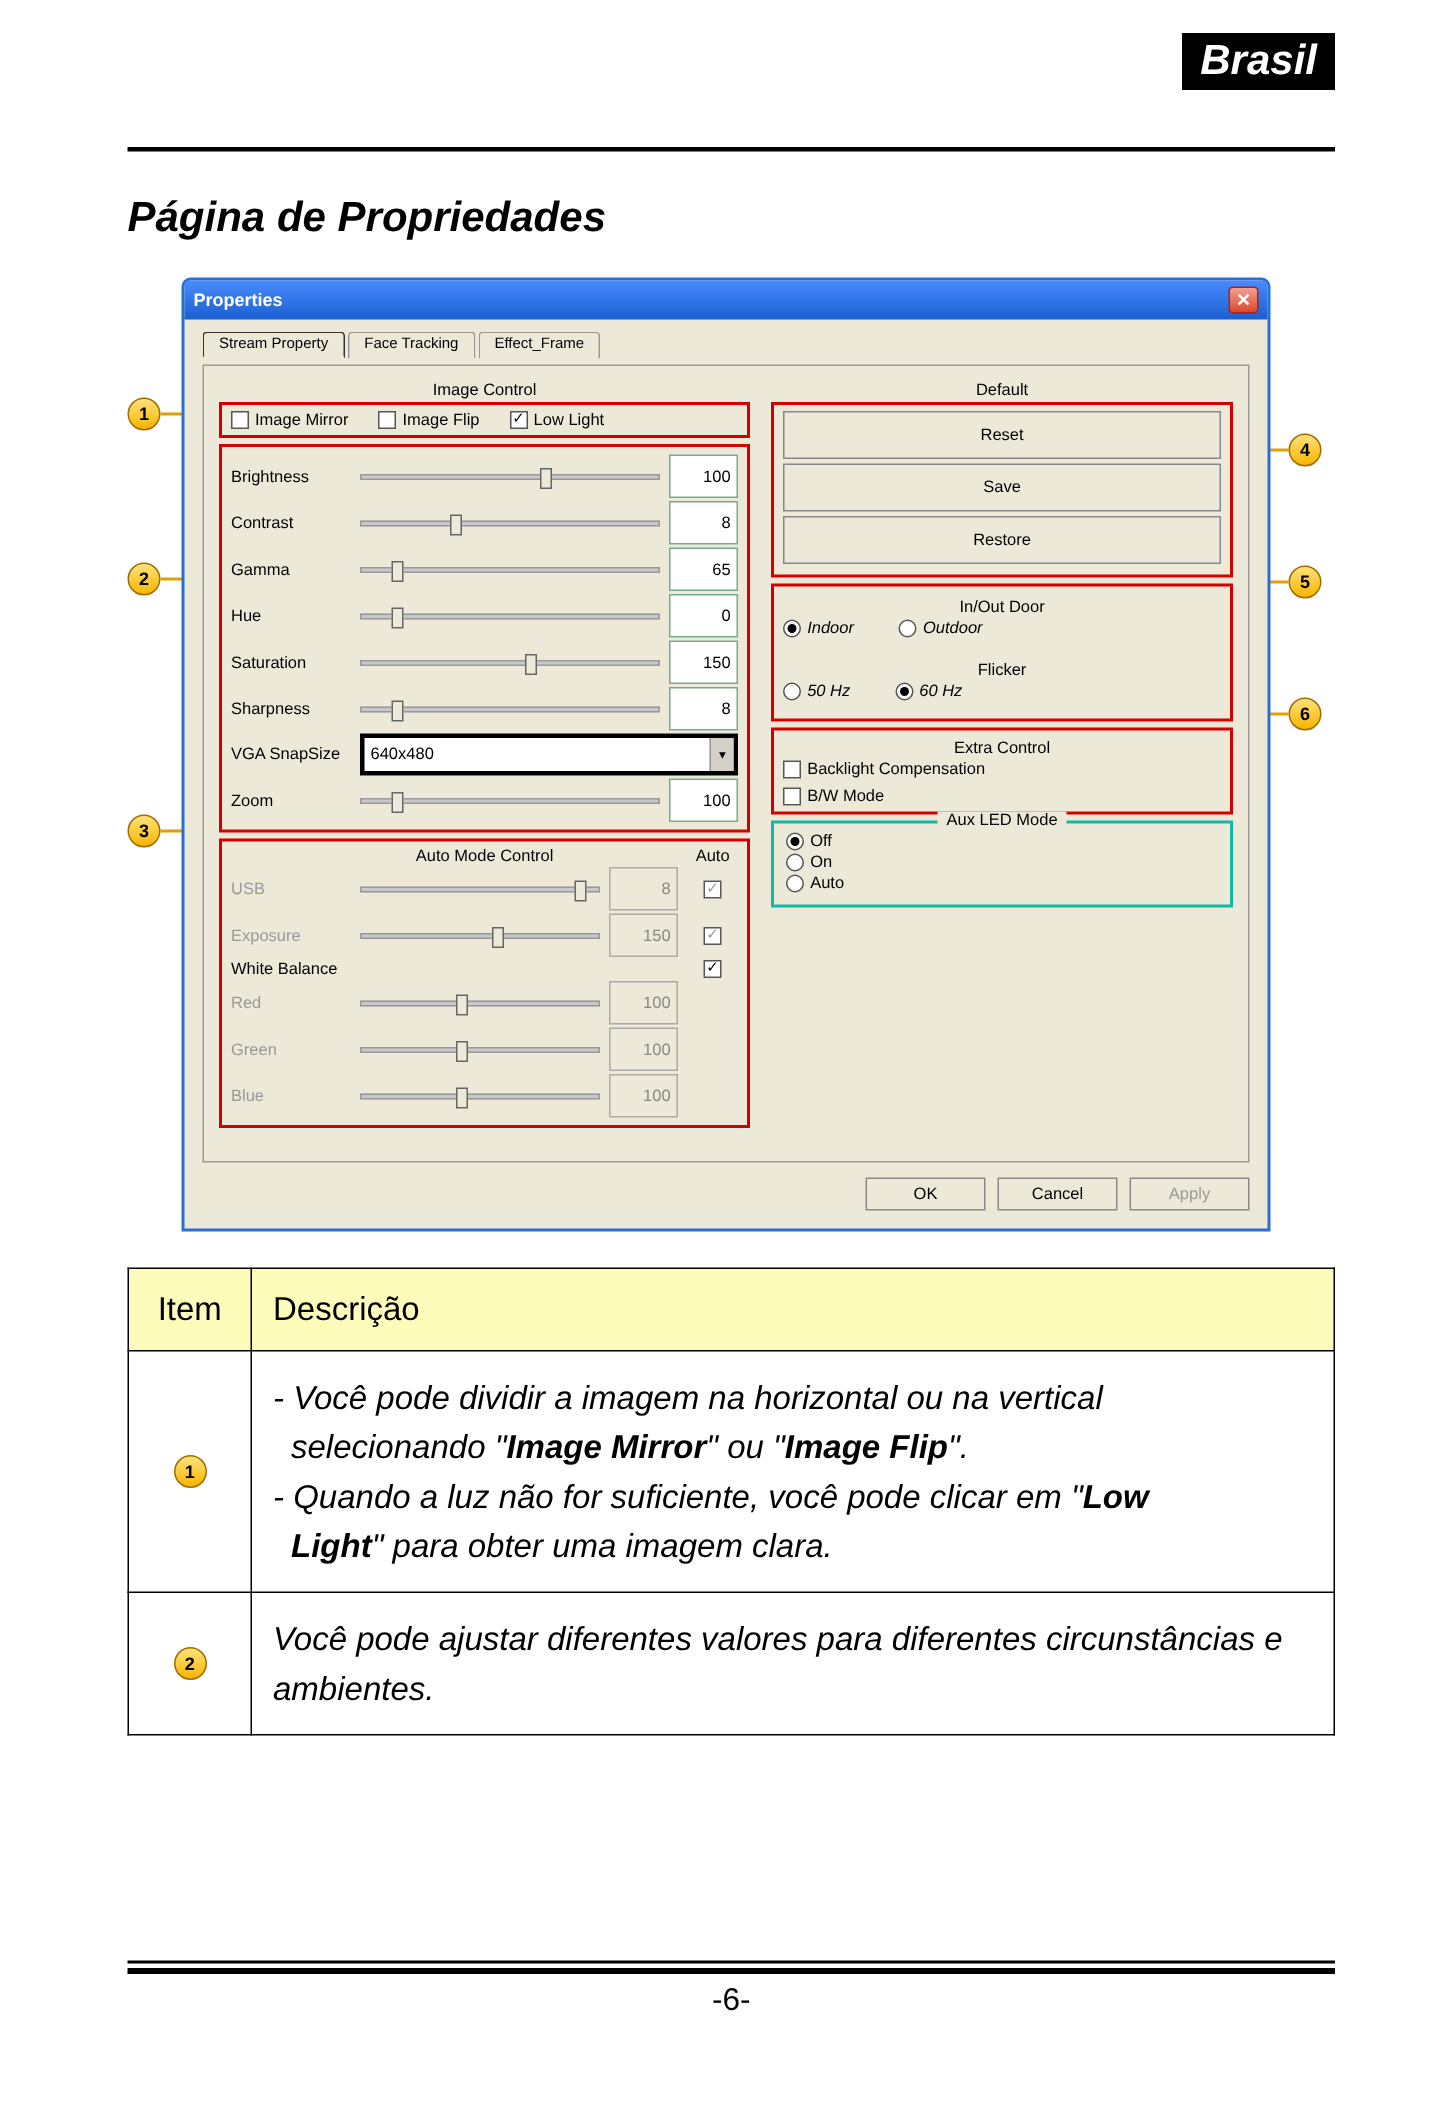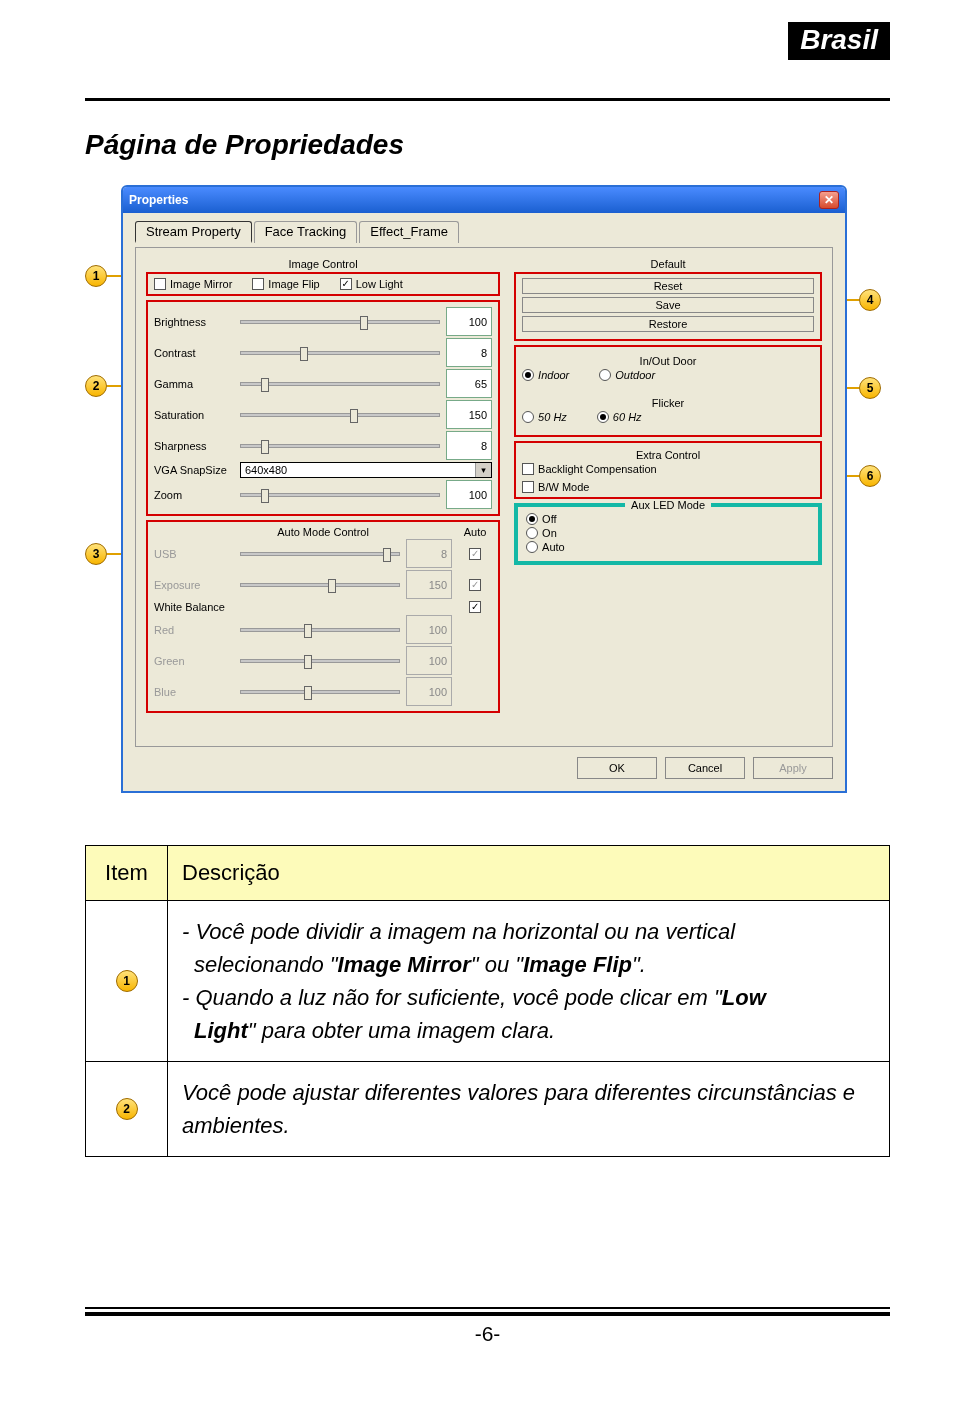--- a/index.html
+++ b/index.html
@@ -13,43 +13,43 @@
   .dialog-wrap { position: relative; width: 800px; height: 620px; margin-bottom: 40px; }
   .callout { position: absolute; width: 22px; height: 22px; border-radius: 11px; background: linear-gradient(#ffe27a,#f8b500); border: 1px solid #a06c00; display: flex; align-items: center; justify-content: center; font-size: 12px; font-weight: bold; color: #000; }
   .callout-line { position: absolute; background: #e0a000; height: 2px; }
 
   .dialog { position: absolute; left: 36px; top: 0; width: 726px; border: 2px solid #2a6fd6; background: #ece9d8; border-radius: 6px 6px 0 0; }
   .title-bar { height: 26px; background: linear-gradient(#4a8bff,#1a5fd0); border-radius: 4px 4px 0 0; display: flex; align-items: center; padding: 0 6px; }
   .title-bar span { color: #fff; font-weight: bold; font-size: 12px; }
   .close-btn { margin-left: auto; width: 20px; height: 18px; background: linear-gradient(#f59f8e,#d74a2c); border: 1px solid #a22; border-radius: 3px; display: flex; align-items: center; justify-content: center; color: #fff; font-size: 12px; font-weight: bold; }
   .dlg-body { padding: 8px 12px 12px 12px; font-size: 11px; color: #000; }
   .tabs { display: flex; margin-bottom: 4px; }
-  .tab { border: 1px solid #999; border-bottom: none; padding: 2px 10px; background: #ece9d8; font-size: 13px; margin-right: 2px; border-radius: 3px 3px 0 0; position: relative; }
+  .tab { border: 1px solid #999; border-bottom: none; padding: 2px 10px; background: #ece9d8; font-size: 10px; margin-right: 2px; border-radius: 3px 3px 0 0; position: relative; }
   .tab.active { border: 1px solid #333; border-bottom: 2px solid #ece9d8; z-index: 2; }
   .tab-panel { border: 1px solid #999; padding: 8px 10px 18px 10px; background: #ece9d8; min-height: 500px; }
   .columns { display: flex; gap: 14px; }
   .col-left { flex: 1.15; }
   .col-right { flex: 1; }
 
   .section-label { text-align: center; font-size: 11px; padding: 2px 0; }
   .redbox { border: 2px solid #d40000; padding: 4px 6px; margin-bottom: 4px; }
   .check-row { display: flex; gap: 20px; font-size: 11px; }
   .chk { display: inline-flex; align-items: center; gap: 4px; }
   .cbox { width: 12px; height: 12px; border: 1px solid #555; background: #fff; display: inline-flex; align-items: center; justify-content: center; font-size: 10px; line-height: 1; }
 
   .slider-row { display: grid; grid-template-columns: 80px 1fr 46px; align-items: center; gap: 6px; font-size: 11px; padding: 1px 0; }
   .slider { height: 4px; background: #c8c8c8; border: 1px solid #999; position: relative; }
   .slider .handle { position: absolute; top: -5px; width: 8px; height: 14px; background: #ece9d8; border: 1px solid #666; }
   .valbox { height: 29px; border: 1px solid #7a8; background: #fff; display: flex; align-items: center; justify-content: flex-end; padding: 0 4px; font-size: 11px; }
   .valbox.disabled { background: #ece9d8; color: #888; border-color: #aaa; }
-  .selectbox { height: 16px; border: 1px solid #000000; background: #fff; display: flex; align-items: center; padding: 0 4px; font-size: 11px; position: relative; }
+  .selectbox { height: 28px; border: 3px solid #000000; background: #fff; display: flex; align-items: center; padding: 0 4px; font-size: 11px; position: relative; }
   .dropbtn { position: absolute; right: 0; top: 0; width: 16px; height: 100%; background: #d4d0c8; border-left: 1px solid #999; display: flex; align-items: center; justify-content: center; font-size: 9px; }
 
-  .winbtn { height: 16px; border: 1px solid #888; background: #ece9d8; display: flex; align-items: center; justify-content: center; font-size: 11px; margin-bottom: 3px; width: 100%; }
-  .grp { border: 4px solid #14b8a6; padding: 6px 8px 8px 8px; margin-bottom: 6px; position: relative; }
+  .winbtn { height: 32px; border: 1px solid #888; background: #ece9d8; display: flex; align-items: center; justify-content: center; font-size: 11px; margin-bottom: 3px; width: 100%; }
+  .grp { border: 2px solid #14b8a6; padding: 6px 8px 8px 8px; margin-bottom: 6px; position: relative; }
   .grp .grp-title { position: absolute; top: -8px; left: 50%; transform: translateX(-50%); background: #ece9d8; padding: 0 6px; font-size: 11px; }
   .radio-row { display: flex; gap: 30px; font-size: 11px; font-style: italic; }
   .radio { display: inline-flex; align-items: center; gap: 4px; }
   .rdot { width: 12px; height: 12px; border: 1px solid #555; border-radius: 50%; background: #fff; display: inline-flex; align-items: center; justify-content: center; }
   .rdot.sel::after { content: ""; width: 6px; height: 6px; border-radius: 50%; background: #000; }
 
   .auto-head { display: grid; grid-template-columns: 80px 1fr 46px 34px; align-items: center; font-size: 11px; text-align: center; }
   .auto-row { display: grid; grid-template-columns: 80px 1fr 46px 34px; align-items: center; gap: 6px; font-size: 11px; padding: 1px 0; }
   .auto-row.disabled { color: #999; }
   .auto-chk { display: flex; justify-content: center; }
@@ -142,20 +142,27 @@
                       <div class="handle" style="left:30%"></div>
                     </div>
                     <div class="valbox">8</div>
                   </div>
                 <div class="slider-row">
                     <span>Gamma</span>
                     <div class="slider">
                       <div class="handle" style="left:10%"></div>
                     </div>
                     <div class="valbox">65</div>
+                  </div>
+                <div class="slider-row">
+                    <span>Hue</span>
+                    <div class="slider">
+                      <div class="handle" style="left:10%"></div>
+                    </div>
+                    <div class="valbox">0</div>
                   </div>
                 <div class="slider-row">
                     <span>Saturation</span>
                     <div class="slider">
                       <div class="handle" style="left:55%"></div>
                     </div>
                     <div class="valbox">150</div>
                   </div>
                 <div class="slider-row">
                     <span>Sharpness</span>

